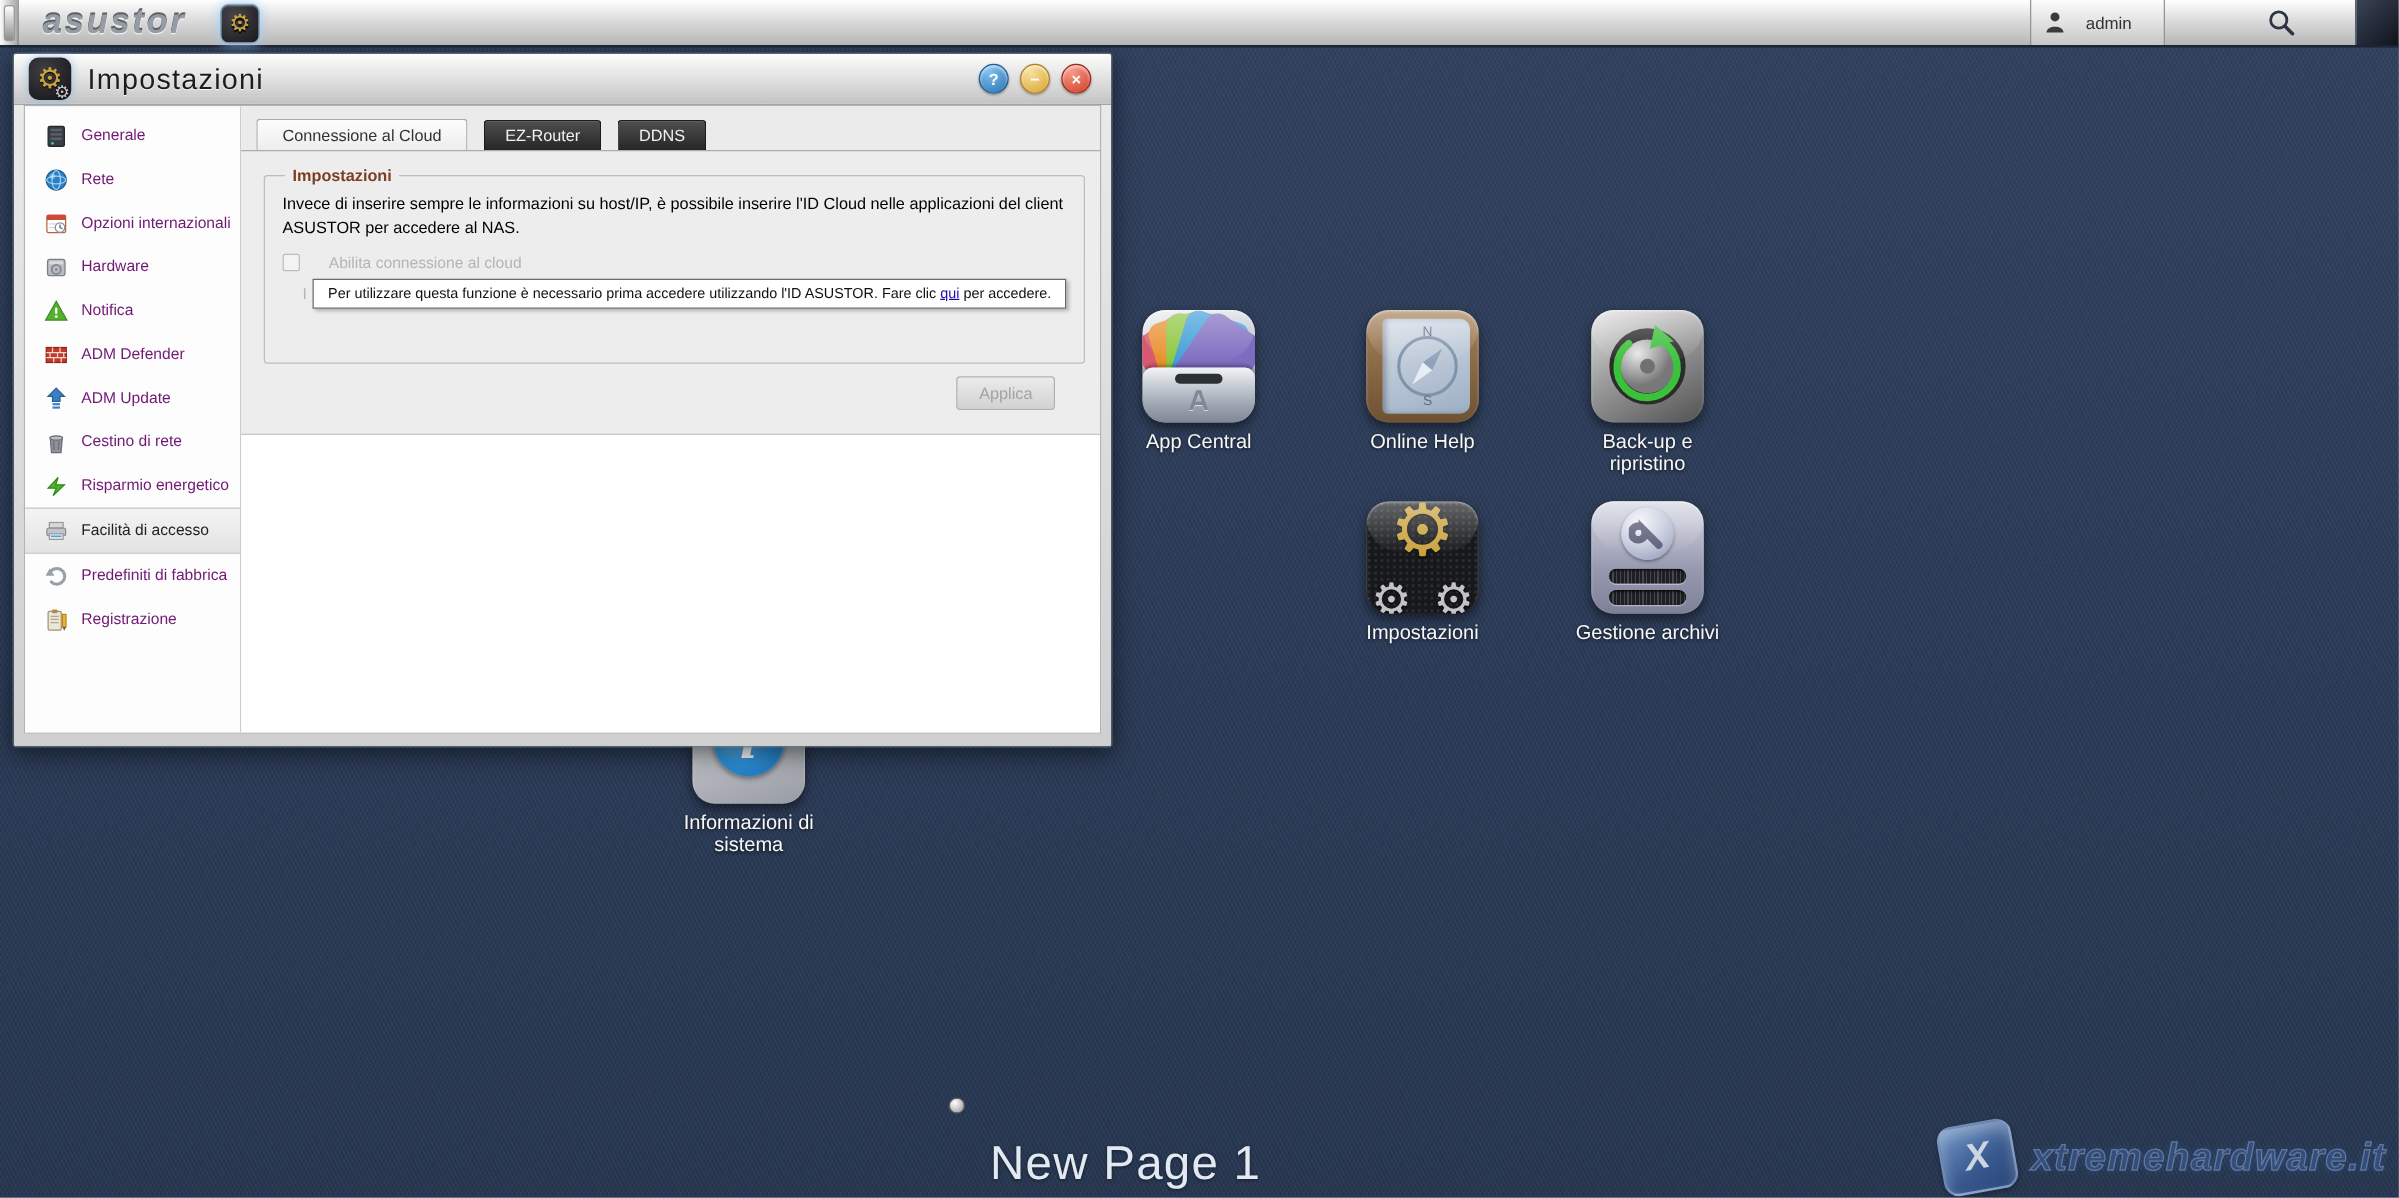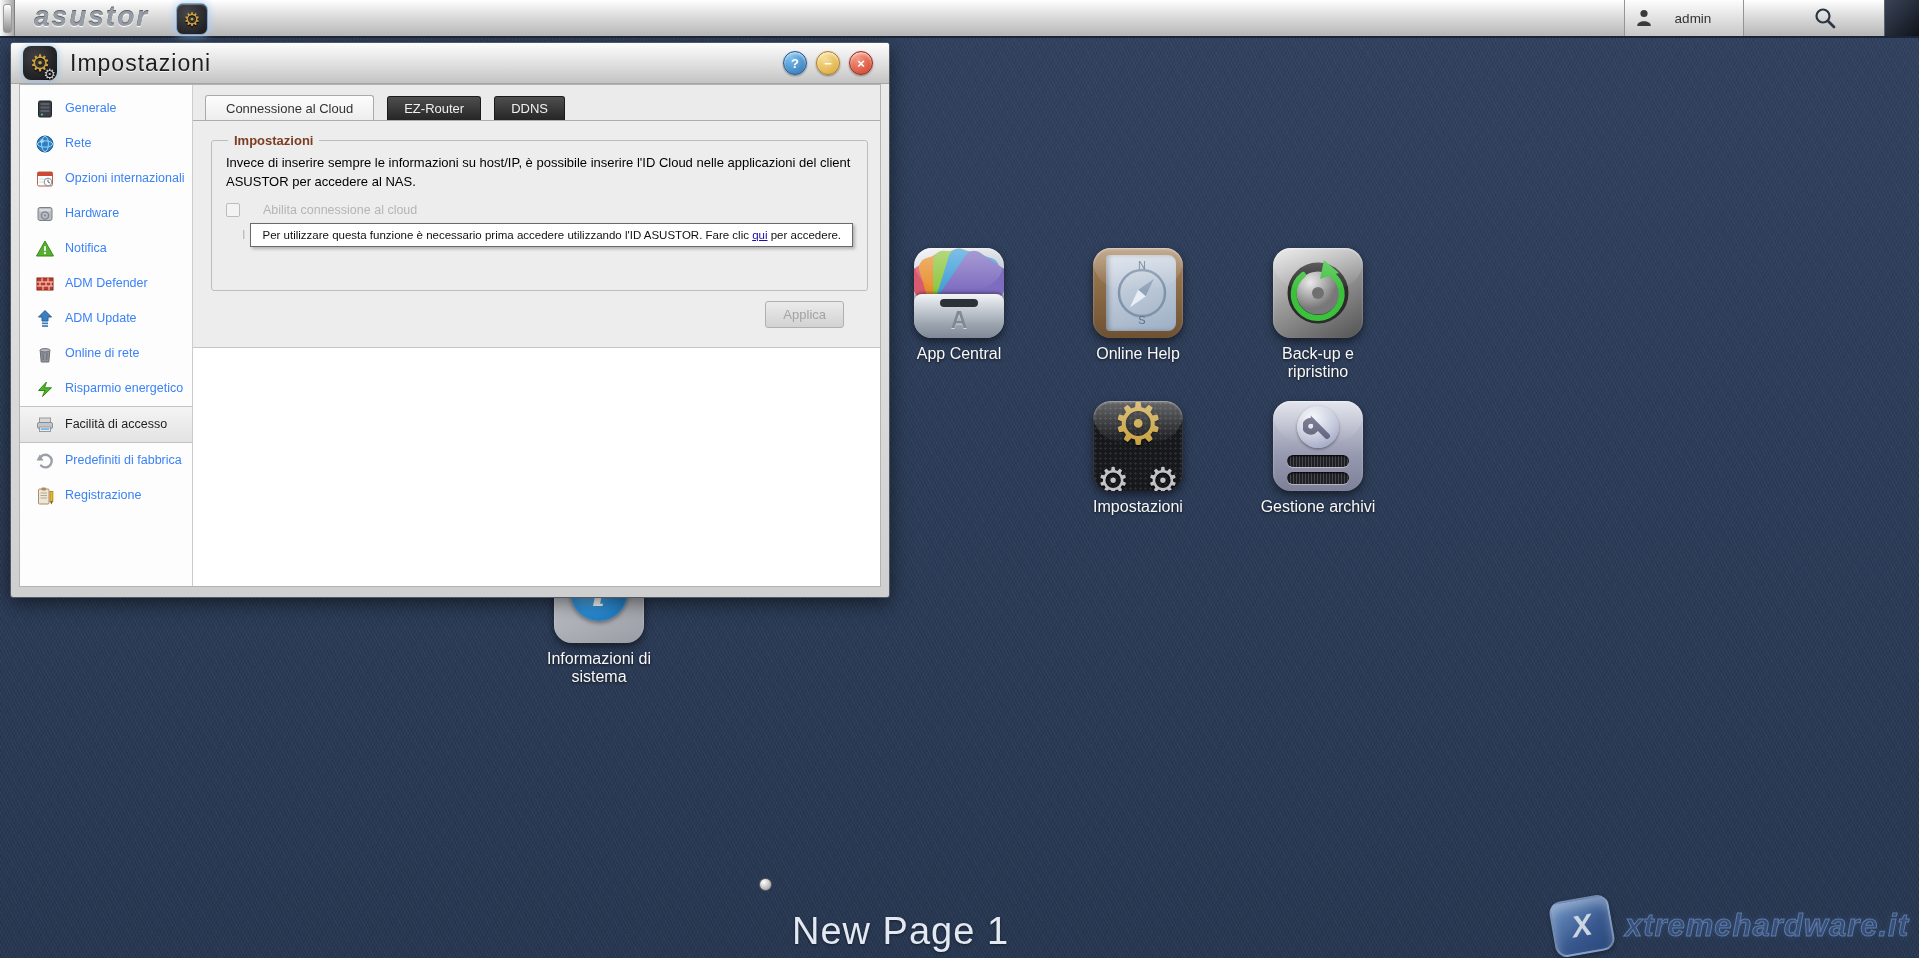--- a/index.html
+++ b/index.html
@@ -19,21 +19,21 @@
   .edge-handle i{position:absolute;left:3px;top:4px;width:7px;height:27px;border-radius:3px;
     background:linear-gradient(#ffffff,#8d8d8d);border:1px solid #9a9a9a;}
   .logo{position:absolute;left:34px;top:1px;font-size:28px;font-style:italic;font-weight:bold;
     letter-spacing:2px;color:#969ca4;text-shadow:0 -1px 0 #5c6066,0 1px 1px #ffffff;}
   .task-icon{position:absolute;left:176px;top:3px;width:30px;height:30px;border-radius:7px;
     background:radial-gradient(circle at 35% 30%,#46464c,#17171b);
     box-shadow:0 0 9px rgba(160,205,255,.95), inset 0 1px 1px rgba(255,255,255,.35);
     border:1px solid #7fa8cc;display:flex;align-items:center;justify-content:center;cursor:pointer;}
   .gear{font-family:"DejaVu Sans",sans-serif;line-height:1;}
   .task-icon .gear{font-size:19px;color:#c9a23f;text-shadow:0 1px 1px #000;}
-  .user-chip{position:absolute;left:1624px;top:0;width:120px;height:36px;box-sizing:border-box;
+  .user-chip{position:absolute;left:1624px;top:0;width:108px;height:36px;box-sizing:border-box;
     background:linear-gradient(#fdfdfd,#c7c7c7);border-left:1px solid #949494;border-right:1px solid #949494;
     display:flex;align-items:center;padding:0 10px;cursor:pointer;}
   .user-chip .uname{flex:1;text-align:center;font-size:13.5px;color:#333;}
   .search-zone{position:absolute;left:1800px;top:0;width:50px;height:36px;display:flex;
     align-items:center;justify-content:center;cursor:pointer;}
   .dark-corner{position:absolute;right:0;top:0;width:34px;height:36px;
     background:linear-gradient(135deg,#3a4356,#0f131c);border-left:1px solid #5a6170;}
 
   
   .window{position:absolute;left:10px;top:42px;width:880px;height:556px;z-index:40;box-sizing:border-box;
@@ -55,21 +55,21 @@
     box-shadow:inset 0 2px 3px rgba(255,255,255,.65),0 1px 2px rgba(0,0,0,.4);}
   .ctrl.help{background:radial-gradient(circle at 35% 28%,#7cc0ef,#2a6fb0);border:1px solid #1f5c96;}
   .ctrl.min{background:radial-gradient(circle at 35% 28%,#f7e09a,#d9a22e);border:1px solid #b07f1f;}
   .ctrl.close{background:radial-gradient(circle at 35% 28%,#f59a86,#ce3a24);border:1px solid #9c2817;}
 
   .win-body{flex:1;margin:0 8px 10px 8px;background:#fff;border:1px solid #b3b3b3;
     display:flex;overflow:hidden;}
   
   .sidebar{width:173px;flex:0 0 173px;background:#fdfdfd;border-right:1px solid #cccccc;padding-top:6px;box-sizing:border-box;}
   .side-item{display:flex;align-items:center;gap:10px;padding:7px 6px 7px 14px;font-size:12.5px;
-    color:#3b82f6;cursor:pointer;line-height:1.2;}
+    color:#701a75;cursor:pointer;line-height:1.2;}
   .side-item.selected{background:linear-gradient(#f4f4f4,#e3e3e3);border-top:1px solid #c2c2c2;
     border-bottom:1px solid #c2c2c2;color:#222;}
   .side-icon{width:21px;height:21px;flex:0 0 21px;display:flex;align-items:center;justify-content:center;}
   .side-icon svg{width:20px;height:20px;}
   
   .main{flex:1;display:flex;flex-direction:column;background:#ebebeb;min-width:0;}
   .tabstrip{height:35px;flex:0 0 35px;display:flex;align-items:flex-end;gap:13px;padding-left:12px;box-sizing:border-box;}
   .tab{height:25px;display:flex;align-items:center;padding:0 20px;font-size:13px;cursor:pointer;
     border-radius:3px 3px 0 0;box-sizing:border-box;}
   .tab.active{background:linear-gradient(#fdfdfd,#ededed);border:1px solid #aaaaaa;border-bottom:none;color:#333;}
@@ -387,21 +387,21 @@
         </div>
         <div class="side-item">
           <span class="side-icon">
               <svg viewBox="0 0 20 20">
                 <path d="M5.2 6.5 L6.2 18 H13.8 L14.8 6.5 Z" fill="#8f9399" stroke="#6a6e74"></path>
                 <ellipse cx="10" cy="6.3" rx="5" ry="1.7" fill="#b9bdc3" stroke="#6a6e74"></ellipse>
                 <line x1="8" y1="9" x2="8.3" y2="16" stroke="#6a6e74"></line>
                 <line x1="12" y1="9" x2="11.7" y2="16" stroke="#6a6e74"></line>
               </svg>
             </span>
-          <span class="side-label">Online di rete</span>
+          <span class="side-label">Cestino di rete</span>
         </div>
         <div class="side-item">
           <span class="side-icon">
               <svg viewBox="0 0 20 20">
                 <path d="M3.5 11.5 L11.5 3 L9.5 8.8 L16.5 8.8 L7.5 17.5 L10 11.5 Z" fill="#4db52a" stroke="#2f8a12"></path>
               </svg>
             </span>
           <span class="side-label">Risparmio energetico</span>
         </div>
         <div class="side-item selected">

